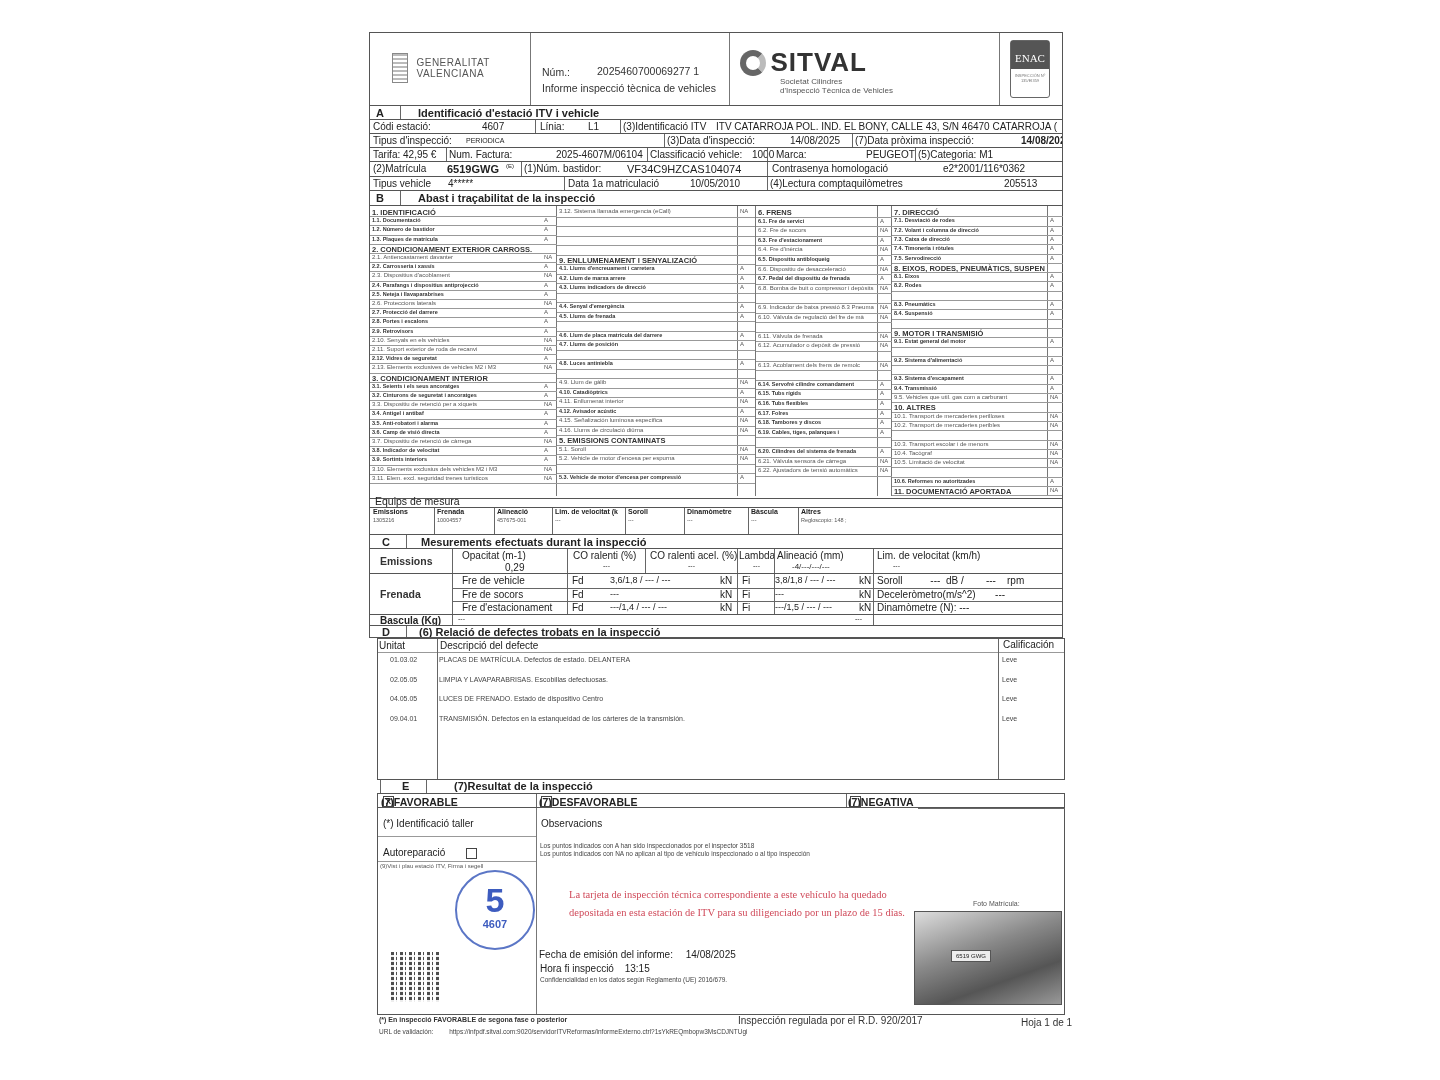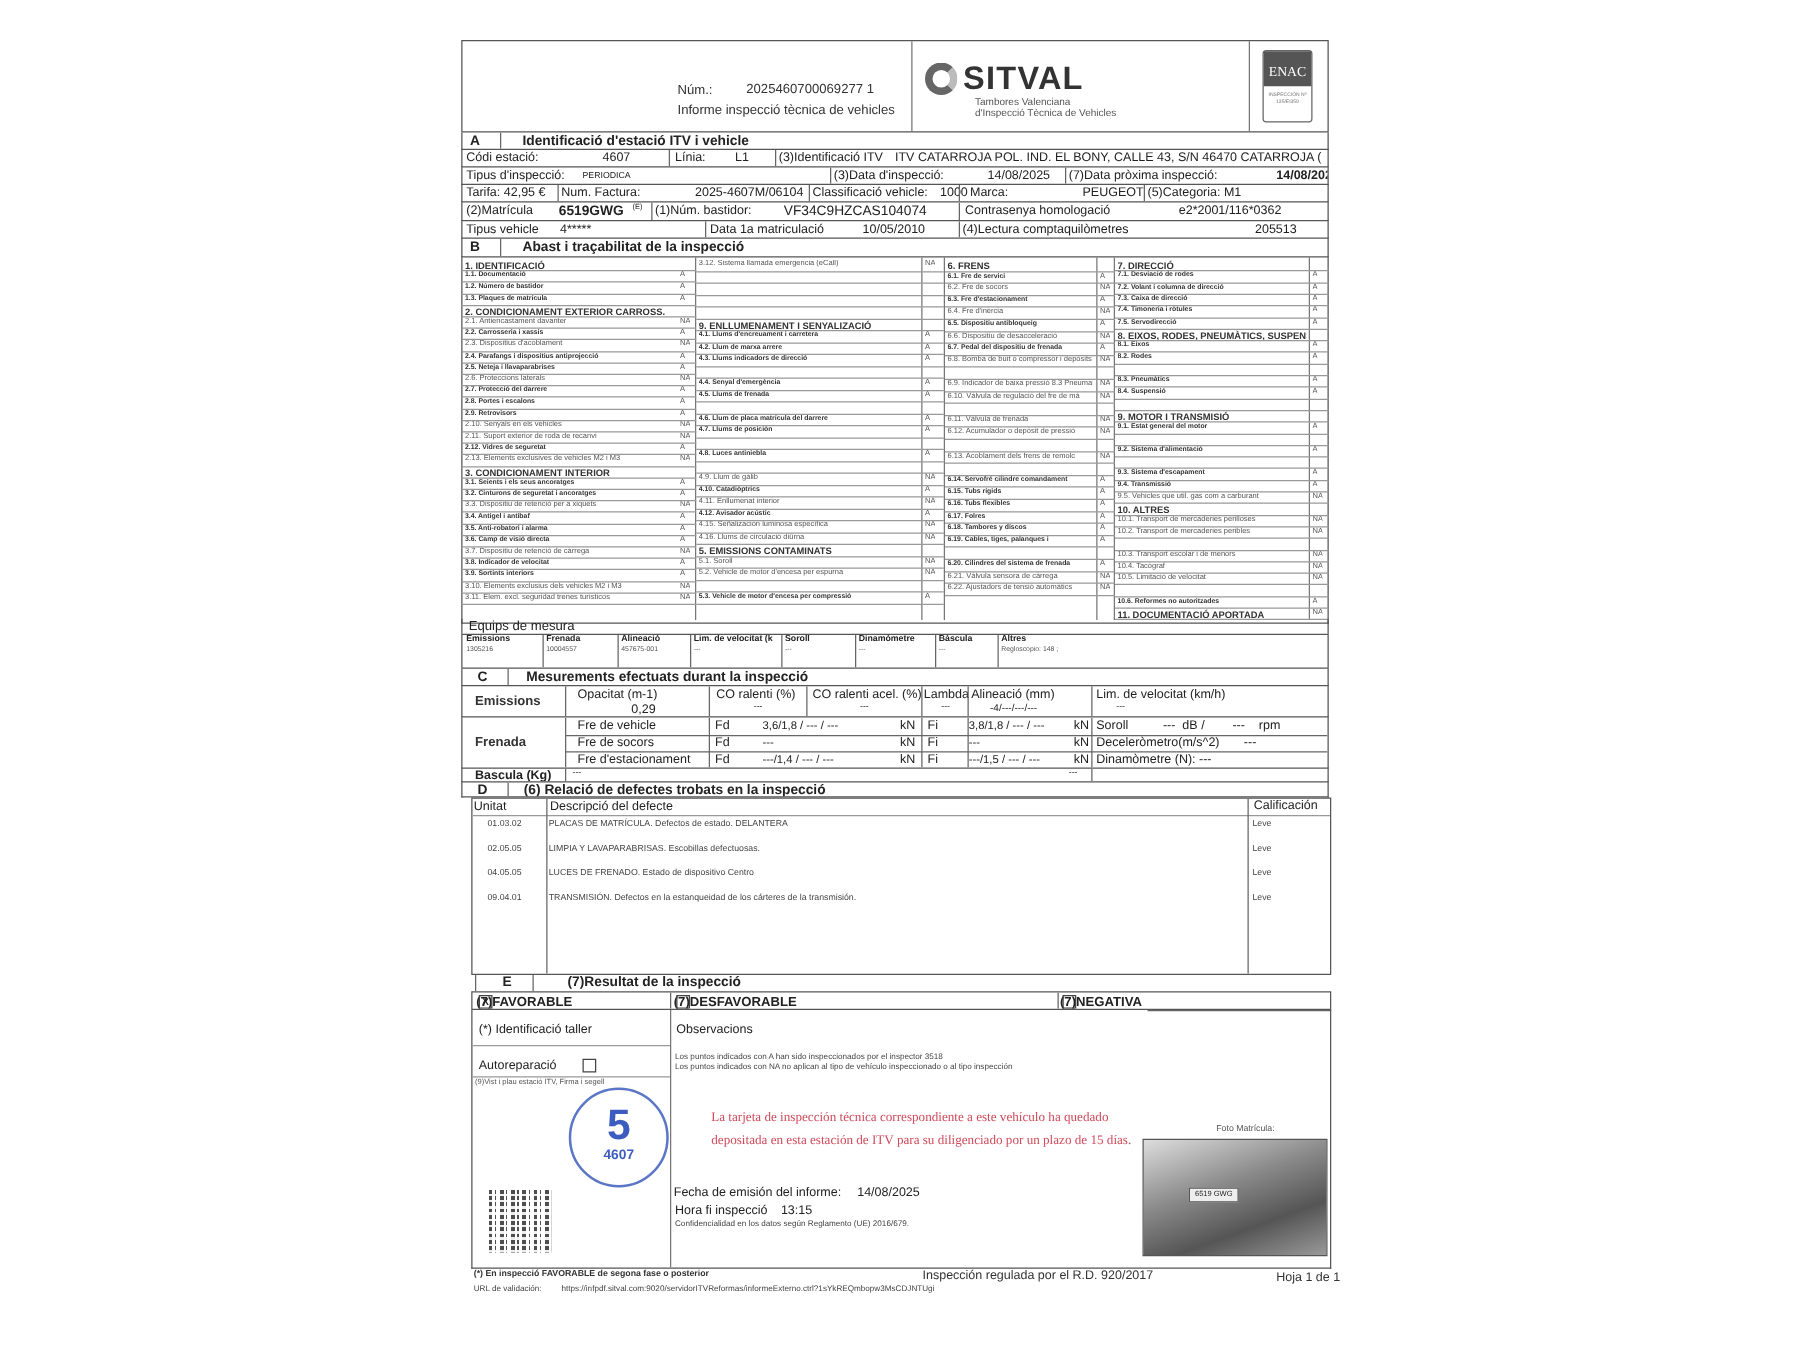--- a/index.html
+++ b/index.html
@@ -37,31 +37,40 @@
       repeating-linear-gradient(90deg,#222 0 3px,#fff 3px 5px,#222 5px 6px,#fff 6px 9px),#fff;opacity:.8;}
   .qr-mask{position:absolute;left:391px;top:952px;width:50px;height:50px;background:repeating-linear-gradient(0deg,rgba(255,255,255,.9) 0 2px,transparent 2px 5px);}
   .red{color:#d04a5a;font-size:10.5px;font-family:"Liberation Serif",serif;}
   .photo{position:absolute;left:914px;top:911px;width:148px;height:94px;background:linear-gradient(160deg,#ddd 0%,#8a8a8a 40%,#555 70%,#999 100%);border:1px solid #555;box-sizing:border-box;}
   .plate{position:absolute;left:36px;top:38px;width:38px;height:10px;background:#eee;border:1px solid #555;font-size:6px;text-align:center;line-height:10px;color:#222;}
 </style>
 </head>
 <body>
 
 <div class="hdr">
+  <div class="cell" style="left:0;width:161px;">
+    <div style="position:absolute;left:22px;top:20px;">
+      <span class="gv-logo"></span>
+      <span style="display:inline-block;vertical-align:middle;">
+        <div class="gv">GENERALITAT</div>
+        <div class="gv">VALENCIANA</div>
+      </span>
+    </div>
+  </div>
   <div class="cell" style="left:161px;width:199px;">
     <div class="rep-title abs" style="left:11px;top:15px;margin-top:34px;">Informe inspecció tècnica de vehicles</div>
     <div class="rep-title abs" style="left:11px;top:33px;">Núm.:</div>
     <div class="rep-title abs" style="left:66px;top:32px;">2025460700069277 1</div>
   </div>
   <div class="cell" style="left:360px;width:270px;">
     <div class="abs" style="left:10px;top:14px;">
       <span class="sit-circle"></span>
       <span class="sitval" style="vertical-align:middle;">SITVAL</span>
     </div>
-    <div class="sitval-sub abs" style="left:50px;top:44px;">Tambores Valenciana</div>
+    <div class="sitval-sub abs" style="left:50px;top:44px;">Societat Cilindres</div>
     <div class="sitval-sub abs" style="left:50px;top:53px;">d'Inspecció Tècnica de Vehicles</div>
   </div>
   <div class="abs" style="left:640px;top:7px;">
     <div class="enac">
       <div class="enac-top">ENAC</div>
       <div class="enac-bot">INSPECCIÓN Nº 135/EI359</div>
     </div>
   </div>
 </div>
 

